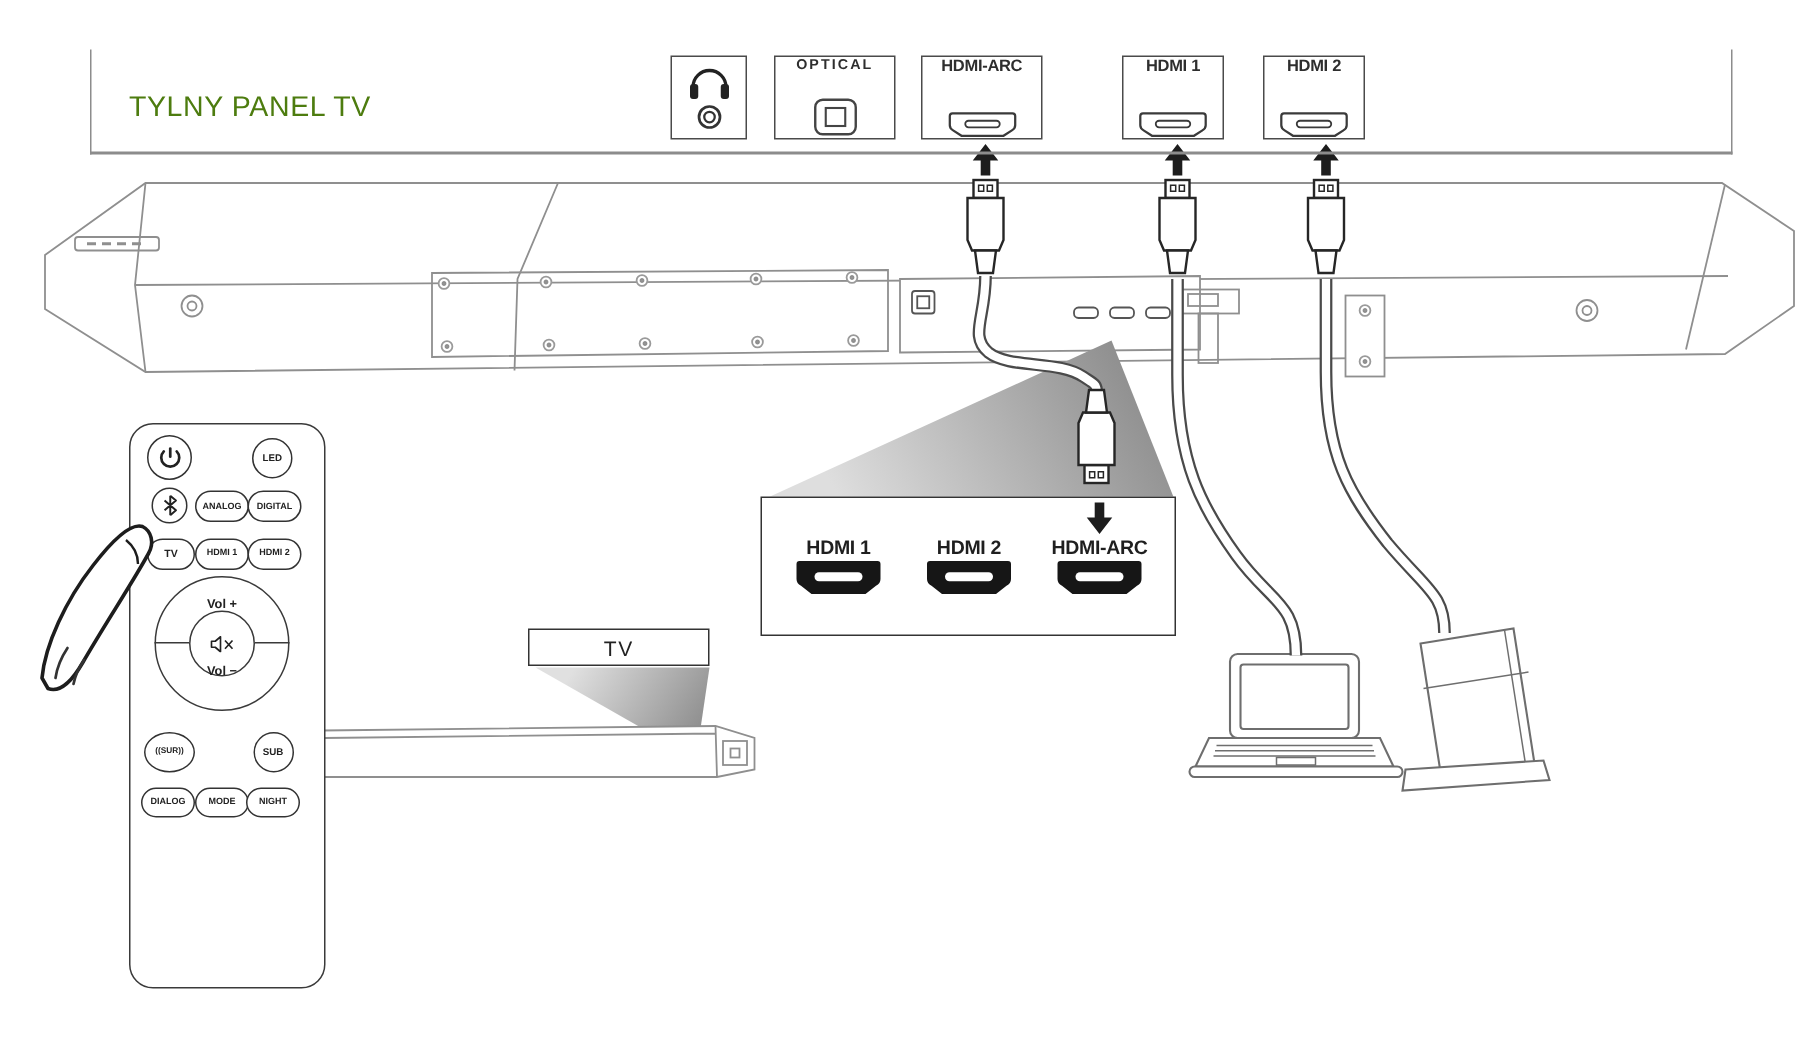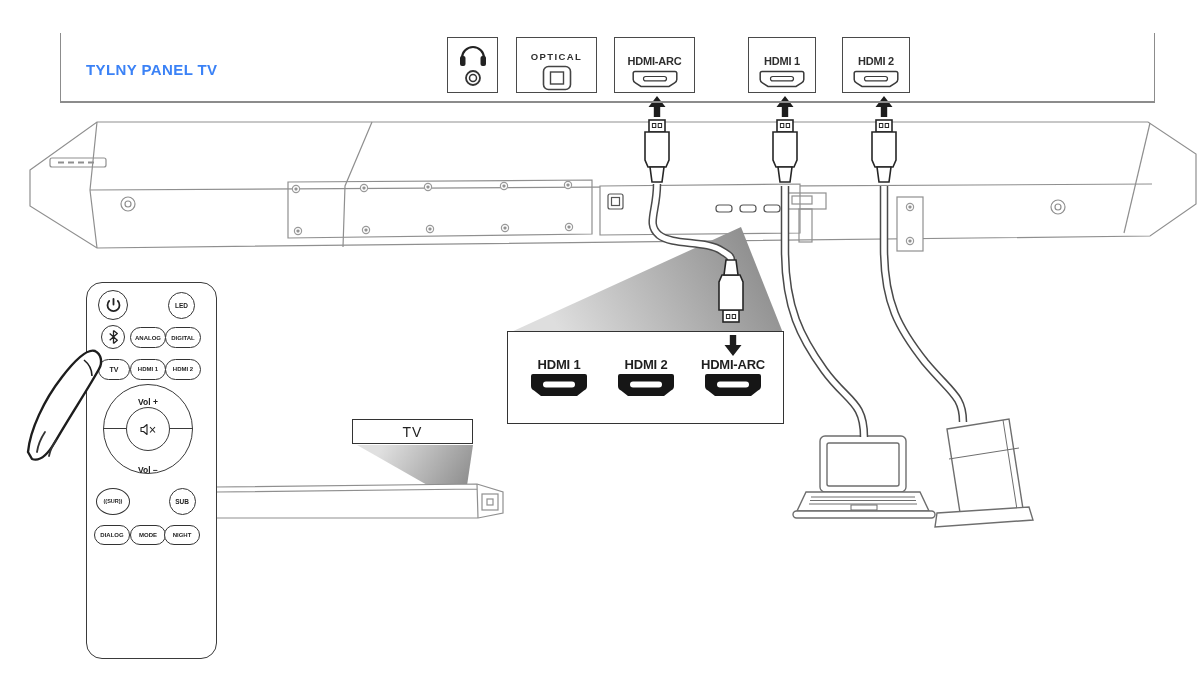--- a/index.html
+++ b/index.html
@@ -5,27 +5,27 @@
   html,body{margin:0;padding:0;background:#fff;}
   .stage{position:relative;width:1200px;height:693px;background:#fff;overflow:hidden;
          font-family:"Liberation Sans",sans-serif;color:#3f3f3f;}
   .art{position:absolute;left:0;top:0;pointer-events:none;}
   .z1{z-index:1;} .z3{z-index:3;}
 
   
   .tv-panel{position:absolute;left:60px;top:33px;width:1095px;height:70px;box-sizing:border-box;
             border-left:1.5px solid #8c8c8c;border-right:1.5px solid #8c8c8c;border-bottom:2px solid #8c8c8c;
             background:transparent;z-index:2;}
-  .tv-panel-label{position:absolute;left:25px;top:28px;font-size:15px;font-weight:bold;
-                  letter-spacing:.4px;color:#3b82f6;white-space:nowrap;}
+  .tv-panel-label{position:absolute;left:25px;top:28px;font-size:19px;font-weight:normal;
+                  letter-spacing:.4px;color:#4d7c0f;white-space:nowrap;}
 
   
   .port-box{position:absolute;top:37px;height:56px;box-sizing:border-box;border:1.5px solid #4a4a4a;
             background:#fff;display:flex;flex-direction:column;align-items:center;
-            justify-content:center;padding-top:13px;gap:3px;z-index:2;}
+            justify-content:space-between;padding-top:0;gap:3px;z-index:2;}
   .port-box.center{justify-content:center;padding-top:0;}
   .port-label{font-size:11px;font-weight:600;letter-spacing:-0.2px;color:#2e2e2e;white-space:nowrap;}
   .optical-label{font-size:9.5px;font-weight:600;letter-spacing:1.4px;color:#2e2e2e;}
 
   
   .callout-box{position:absolute;left:507px;top:331px;width:277px;height:93px;box-sizing:border-box;
                border:1.6px solid #333;background:#fff;z-index:2;}
   .callout-group{position:absolute;width:90px;text-align:center;}
   .callout-label{font-size:13px;font-weight:600;letter-spacing:-0.2px;color:#1f1f1f;white-space:nowrap;}
 
@@ -286,21 +286,21 @@
     <div class="vol-ring"></div>
     <div class="vol-text" style="top:114px;">Vol +</div>
     <div class="vol-line" style="left:16px;top:145px;width:23px;"></div>
     <div class="vol-line" style="left:83px;top:145px;width:23px;"></div>
     <div class="vol-inner">
       <svg width="16" height="11" viewBox="0 0 16 11">
         <path d="M 1 3.5 L 3.5 3.5 L 7 0.5 L 7 10.5 L 3.5 7.5 L 1 7.5 Z" fill="none" stroke="#222" stroke-width="1.1" stroke-linejoin="round"></path>
         <path d="M 10 3 L 15 8.5 M 15 3 L 10 8.5" stroke="#222" stroke-width="1.1"></path>
       </svg>
     </div>
-    <div class="vol-text" style="top:182px;">Vol −</div>
+    <div class="vol-text" style="top:159px;">Vol −</div>
 
     <div class="rbtn" style="left:9px;top:204.5px;width:34px;height:27px;border-radius:50%;font-size:5.5px;">((SUR))</div>
     <div class="rbtn circ" style="left:81.5px;top:204.5px;width:27px;height:27px;font-size:6.5px;">SUB</div>
 
     <div class="rbtn oval" style="left:7px;top:242px;width:36px;height:20px;font-size:6px;">DIALOG</div>
     <div class="rbtn oval" style="left:43px;top:242px;width:36px;height:20px;font-size:6px;">MODE</div>
     <div class="rbtn oval" style="left:77px;top:242px;width:36px;height:20px;font-size:6px;">NIGHT</div>
   </div>
 
   <div class="note">

